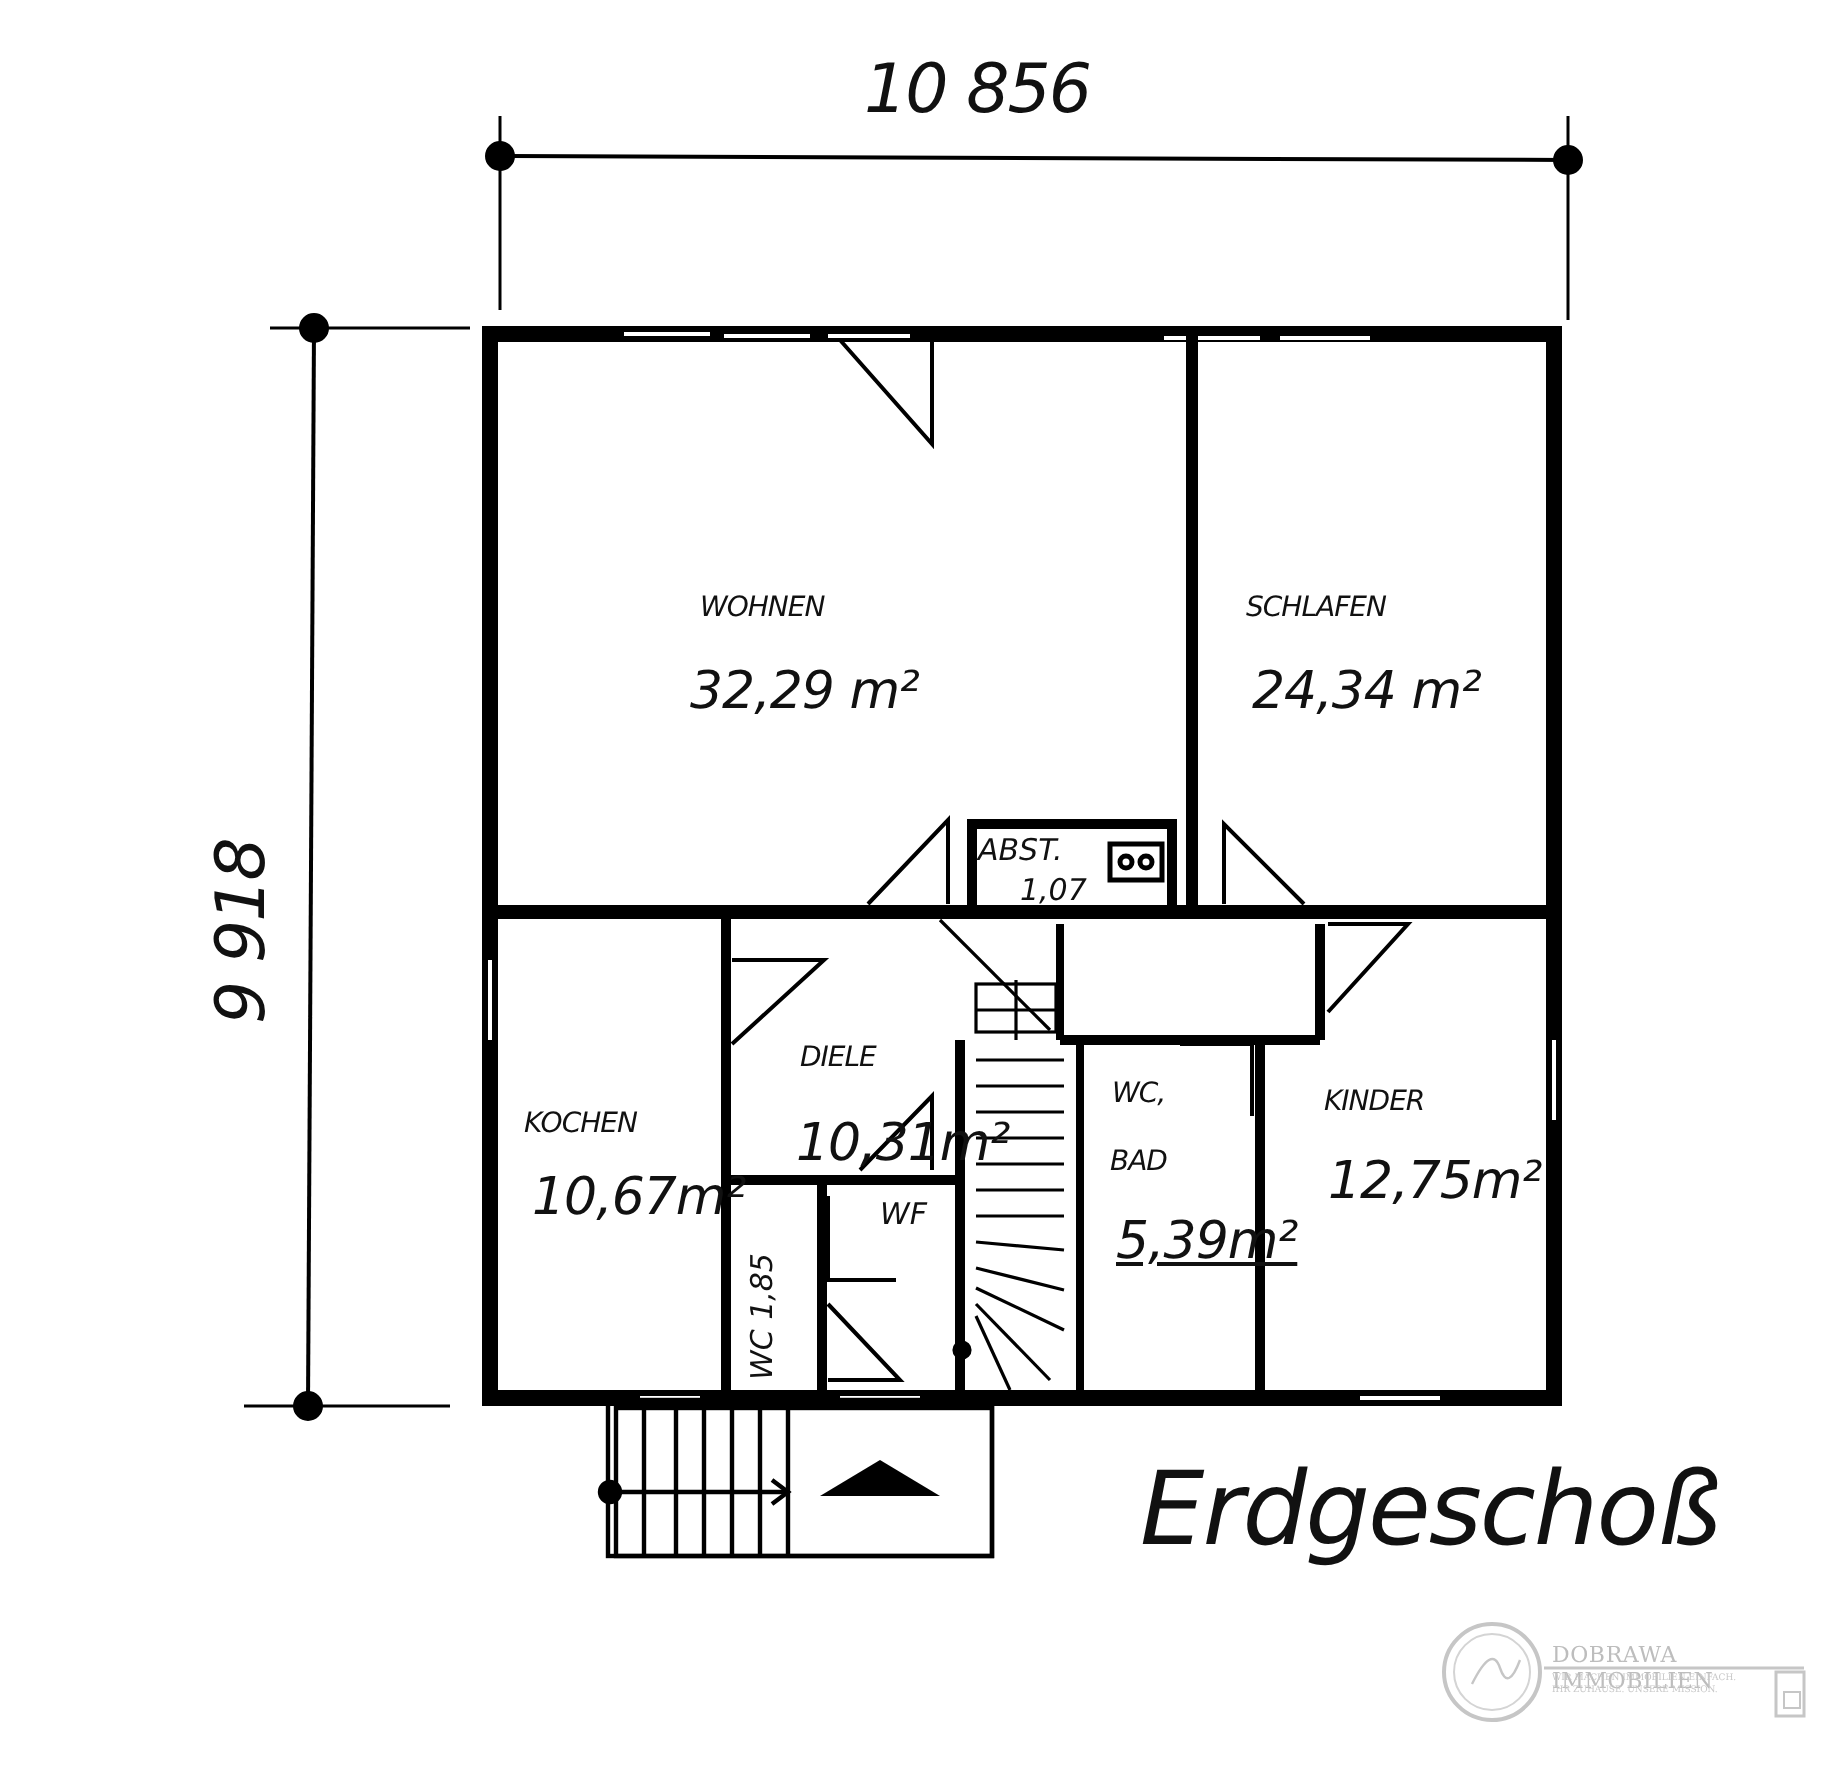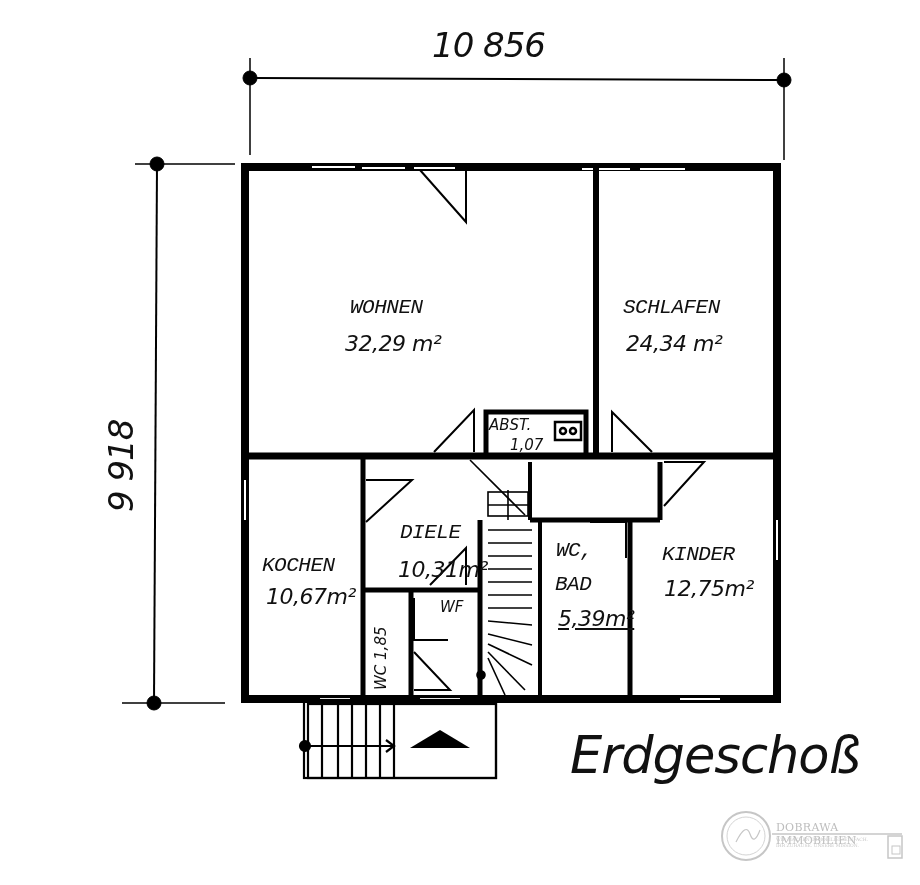--- a/index.html
+++ b/index.html
@@ -6,22 +6,22 @@
   body { width: 920px; height: 885px; position: relative; overflow: hidden; }
   #plan { position: absolute; left: 0; top: 0; width: 920px; height: 885px; }
   .lbl {
     position: absolute;
     font-family: "DejaVu Sans", sans-serif;
     font-style: italic;
     color: #111;
     white-space: nowrap;
     line-height: 1;
   }
-  .room-name { font-size: 21px; letter-spacing: -0.5px; font-family: Liberation Mono, monospace; }
-  .room-area { font-size: 22px; letter-spacing: -0.5px; }
+  .room-name { font-size: 14px; letter-spacing: -0.5px; }
+  .room-area { font-size: 26px; letter-spacing: -0.5px; }
   .dim { font-size: 34px; letter-spacing: -1px; }
   .small { font-size: 15px; }
   .floor { font-size: 51px; letter-spacing: -1px; margin-left: 44px; }
   .vert { transform-origin: left top; transform: rotate(-90deg); }
   .watermark {
     position: absolute; left: 716px; top: 806px; width: 200px; height: 60px;
   }
   .wm-title {
     position: absolute; left: 60px; top: 15px;
     font-family: "DejaVu Serif", serif; font-size: 11px; color: #bdbdbd; letter-spacing: 0.3px;

